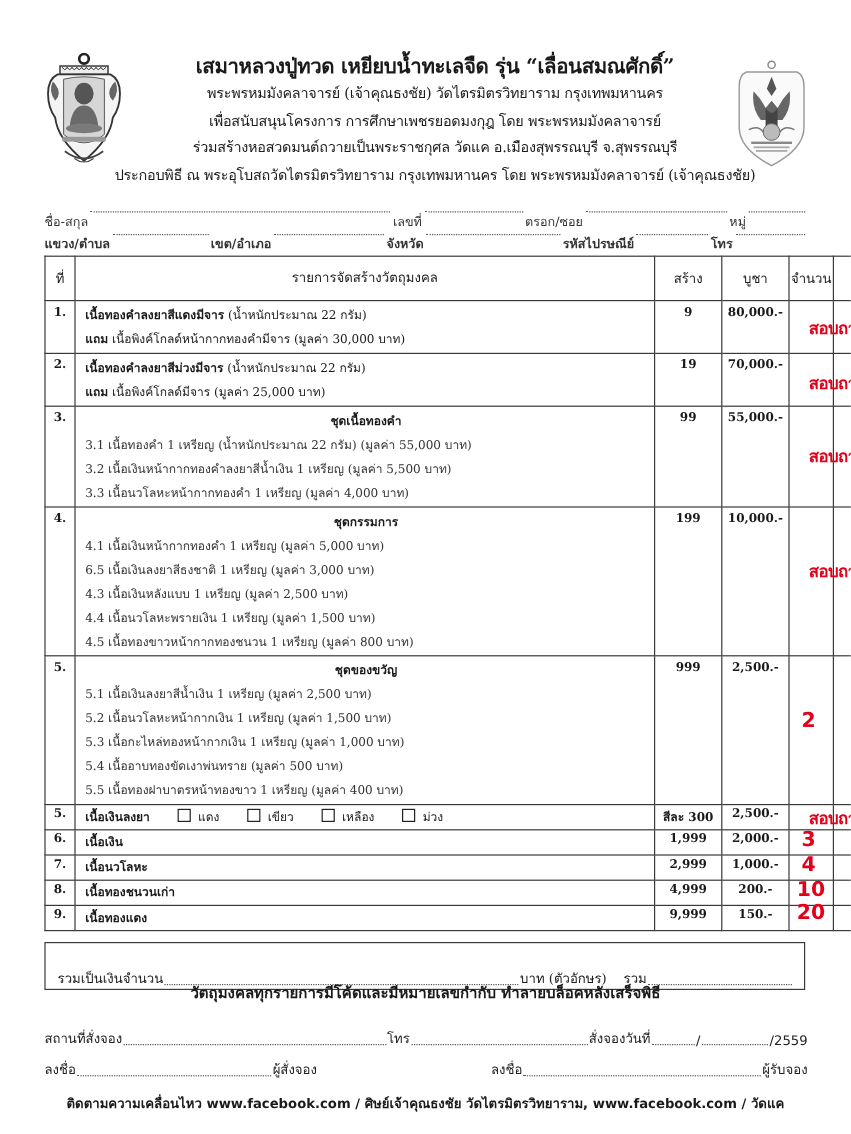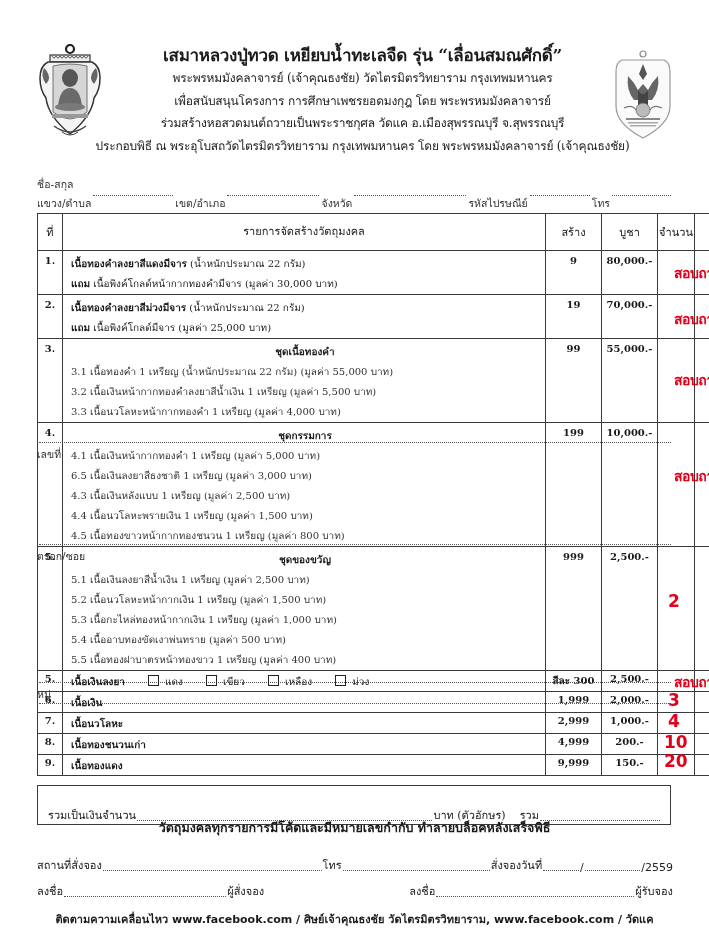--- a/index.html
+++ b/index.html
@@ -12,22 +12,22 @@
   .hdr { position: absolute; left: 0; width: 709px; text-align: center; white-space: nowrap; }
   .hdr-title { top: 41px; font-size: 17px; font-weight: bold; letter-spacing: -0.3px; left: 8px; }
   .hdr-line { font-size: 12px; letter-spacing: -0.2px; }
   .l1 { top: 68px; left: 8px; }
   .l2 { top: 91px; left: 8px; }
   .l3 { top: 113px; left: 8px; }
   .l4 { top: 136px; left: 8px; }
 
   .field-row { position: absolute; left: 37px; width: 636px; font-size: 10.5px; font-family: "DejaVu Sans", sans-serif; color: #333; white-space: nowrap; display: flex; }
   .field-row .dots { flex: 1; border-bottom: 1px dotted #555; margin: 0 2px 3px 2px; height: 1px; }
-  .fr1 { top: 176px; flex-direction: column; }
-  .fr2 { top: 195px; }
+  .fr1 { top: 176px; }
+  .fr2 { top: 195px; font-weight: bold; }
 
   table.main { position: absolute; left: 37px; top: 213px; width: 634px; border-collapse: collapse; font-size: 10px; table-layout: fixed; }
   table.main td, table.main th { border: 1.4px solid #3a3a3a; vertical-align: top; }
   table.main th { font-weight: normal; font-size: 11px; height: 22px; vertical-align: middle; text-align: center; }
   .c-no { width: 25px; text-align: center; font-weight: bold; padding-top: 4px; }
   .c-item { width: 483px; padding: 3px 6px 0 8px; line-height: 20px; }
   .c-make { width: 56px; text-align: center; font-weight: bold; padding-top: 4px; }
   .c-price { width: 56px; text-align: center; font-weight: bold; padding-top: 4px; }
   .c-qty { width: 37px; position: relative; }
   .c-sum { width: 58px; padding-left: 24px; }

